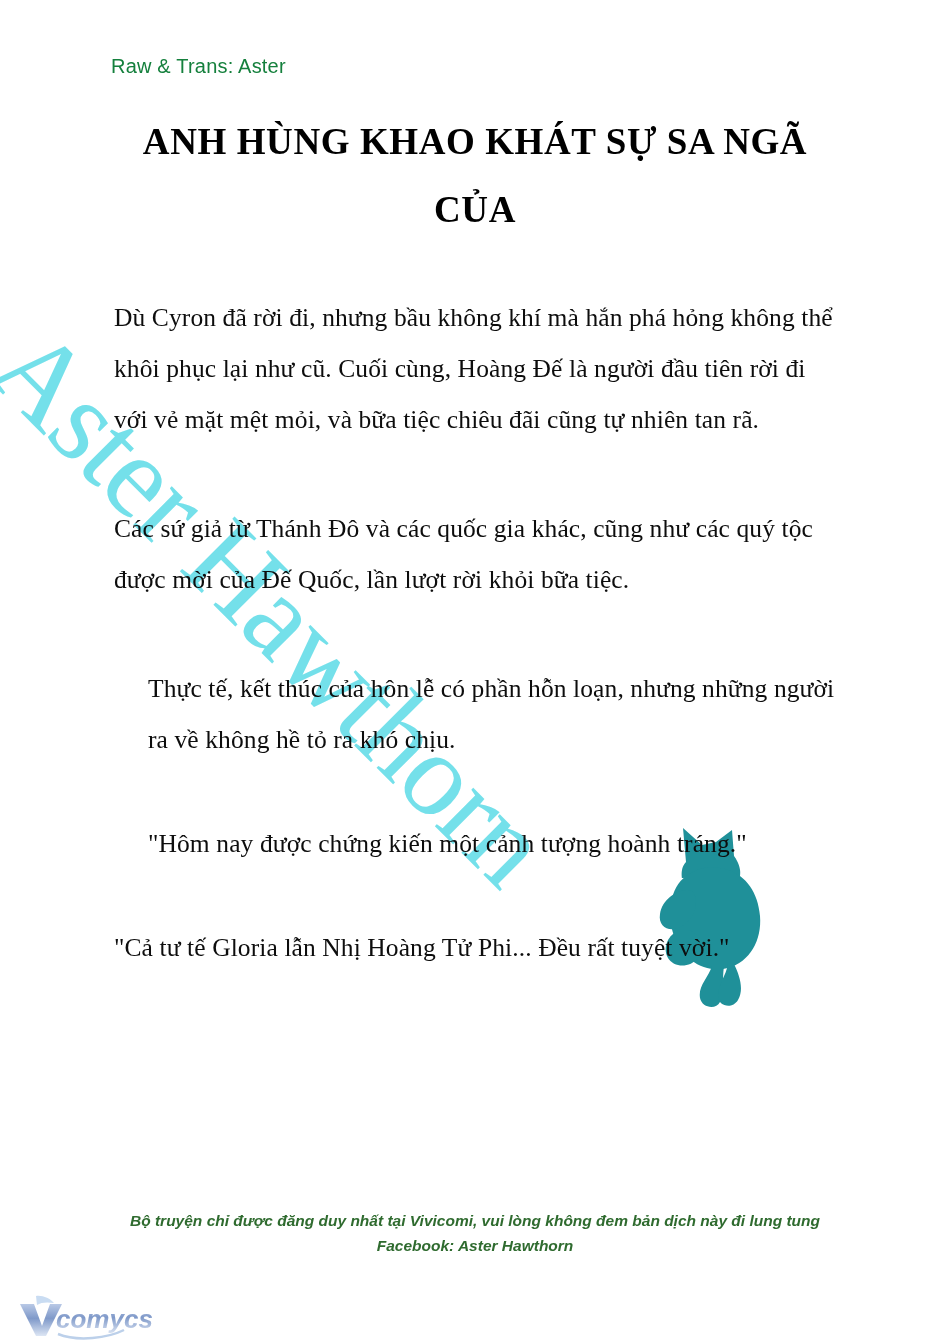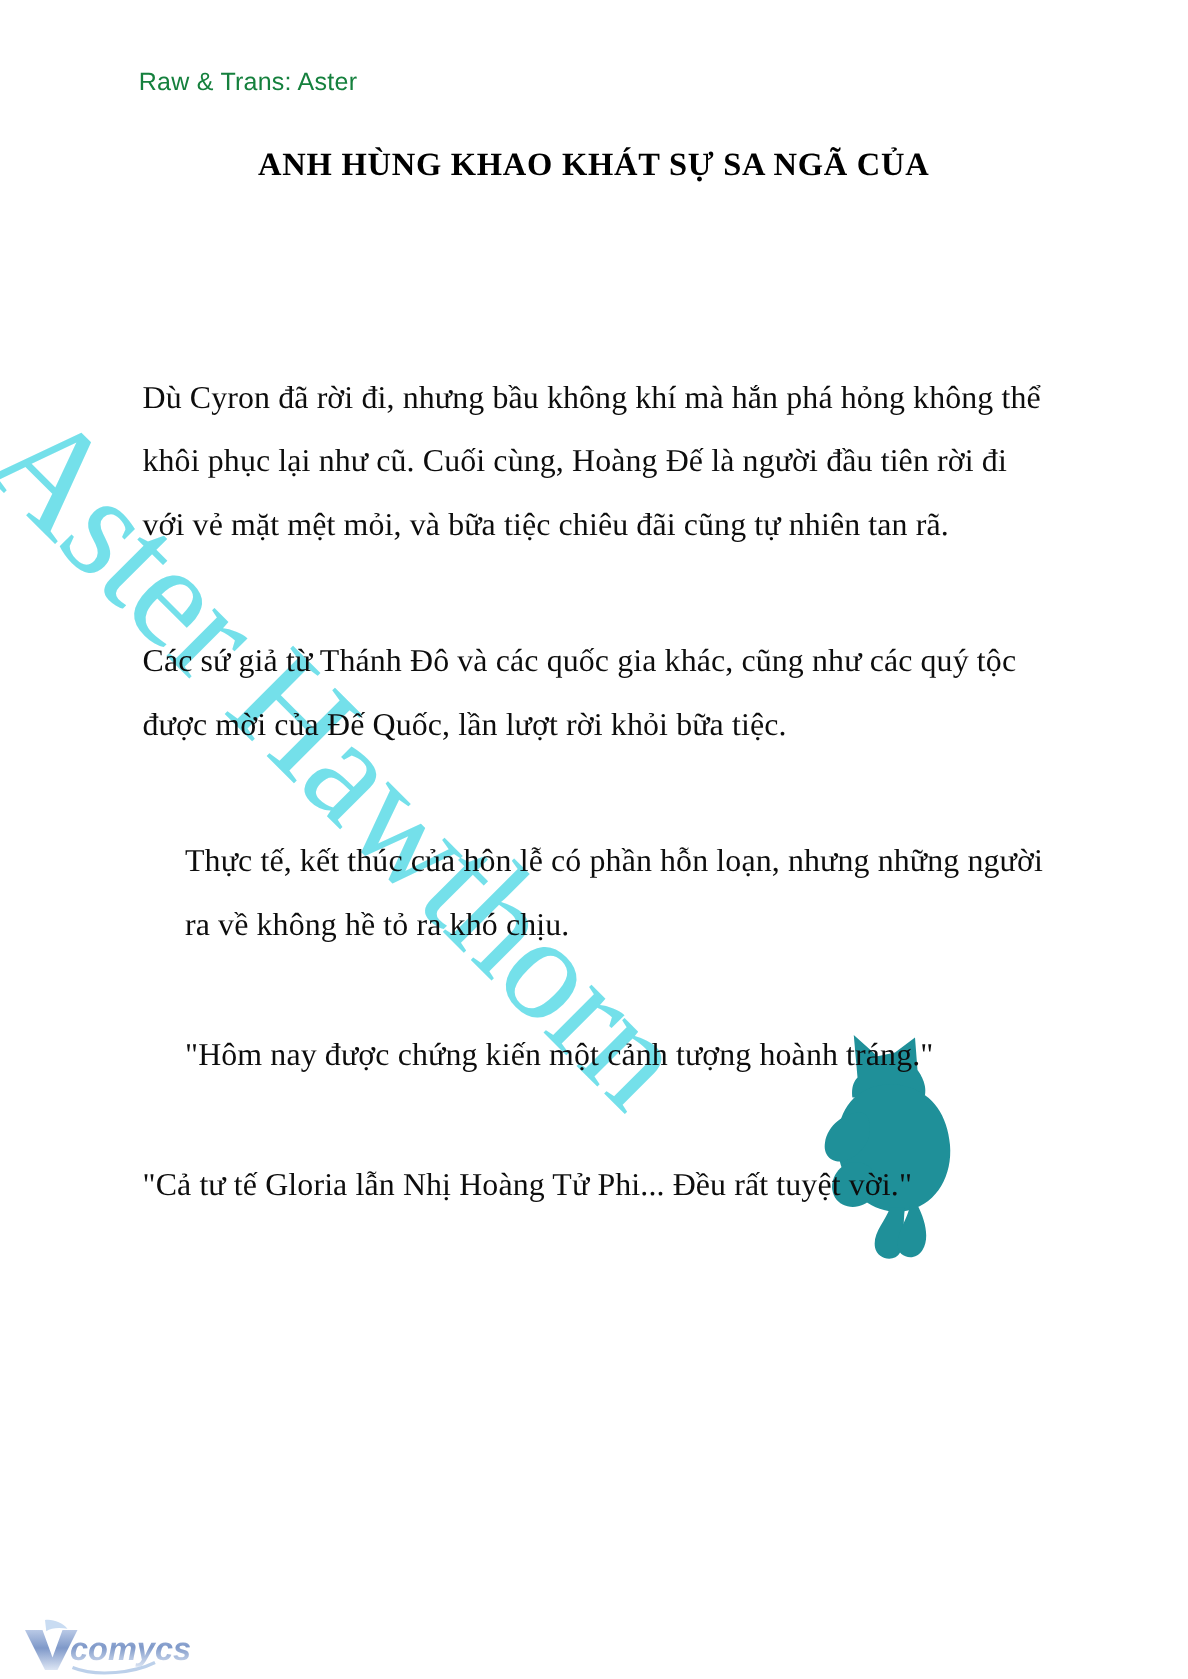--- a/index.html
+++ b/index.html
@@ -65,21 +65,21 @@
   }
 
   .title {
     position: absolute;
     left: 115px;
     top: 108px;
     width: 720px;
     text-align: center;
     font-family: "Liberation Serif", "DejaVu Serif", serif;
     font-weight: 700;
-    font-size: 26px;
+    font-size: 37px;
     line-height: 1.85;
     color: #000000;
     letter-spacing: 0.6px;
   }
 
   .body-text {
     position: absolute;
     left: 114px;
     top: 292px;
     width: 725px;
@@ -155,20 +155,22 @@
 
     <div class="body-text">
       <p class="para p-gap-xl">Dù Cyron đã rời đi, nhưng bầu không khí mà hắn phá hỏng không thể khôi phục lại như cũ. Cuối cùng, Hoàng Đế là người đầu tiên rời đi với vẻ mặt mệt mỏi, và bữa tiệc chiêu đãi cũng tự nhiên tan rã.</p>
       <p class="para p-gap-xl">Các sứ giả từ Thánh Đô và các quốc gia khác, cũng như các quý tộc được mời của Đế Quốc, lần lượt rời khỏi bữa tiệc.</p>
       <p class="para p-gap-lg">Thực tế, kết thúc của hôn lễ có phần hỗn loạn, nhưng những người ra về không hề tỏ ra khó chịu.</p>
       <p class="para p-gap-lg">"Hôm nay được chứng kiến một cảnh tượng hoành tráng."</p>
       <p class="para">"Cả tư tế Gloria lẫn Nhị Hoàng Tử Phi... Đều rất tuyệt vời."</p>
     </div>
 
     <div class="footer">
+      <div>Bộ truyện chỉ được đăng duy nhất tại Vivicomi, vui lòng không đem bản dịch này đi lung tung</div>
+      <div>Facebook: Aster Hawthorn</div>
     </div>
 
     <svg class="logo" viewBox="0 0 140 48">
       <defs>
         <linearGradient id="lg" x1="0" y1="0" x2="0" y2="1">
           <stop offset="0%" stop-color="#b9c9e6"></stop>
           <stop offset="45%" stop-color="#7f99c9"></stop>
           <stop offset="100%" stop-color="#dde6f4"></stop>
         </linearGradient>
       </defs>

